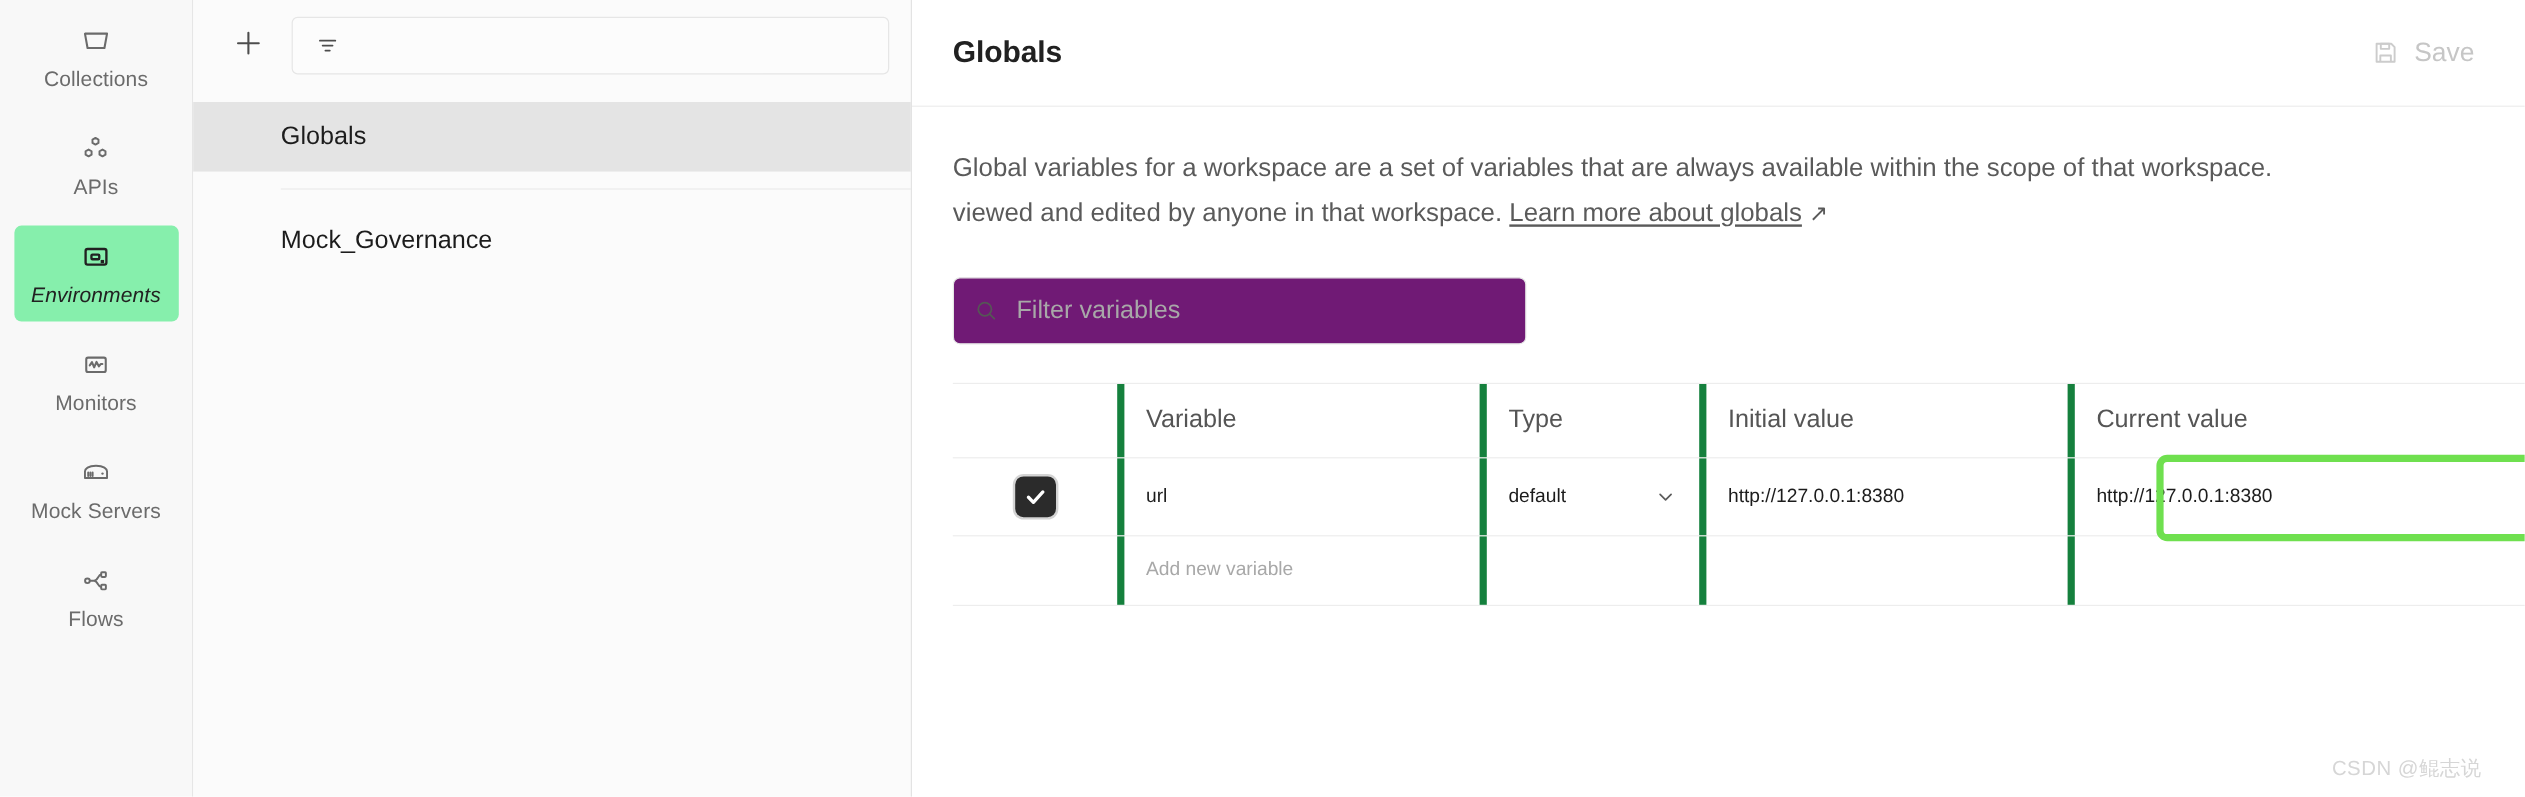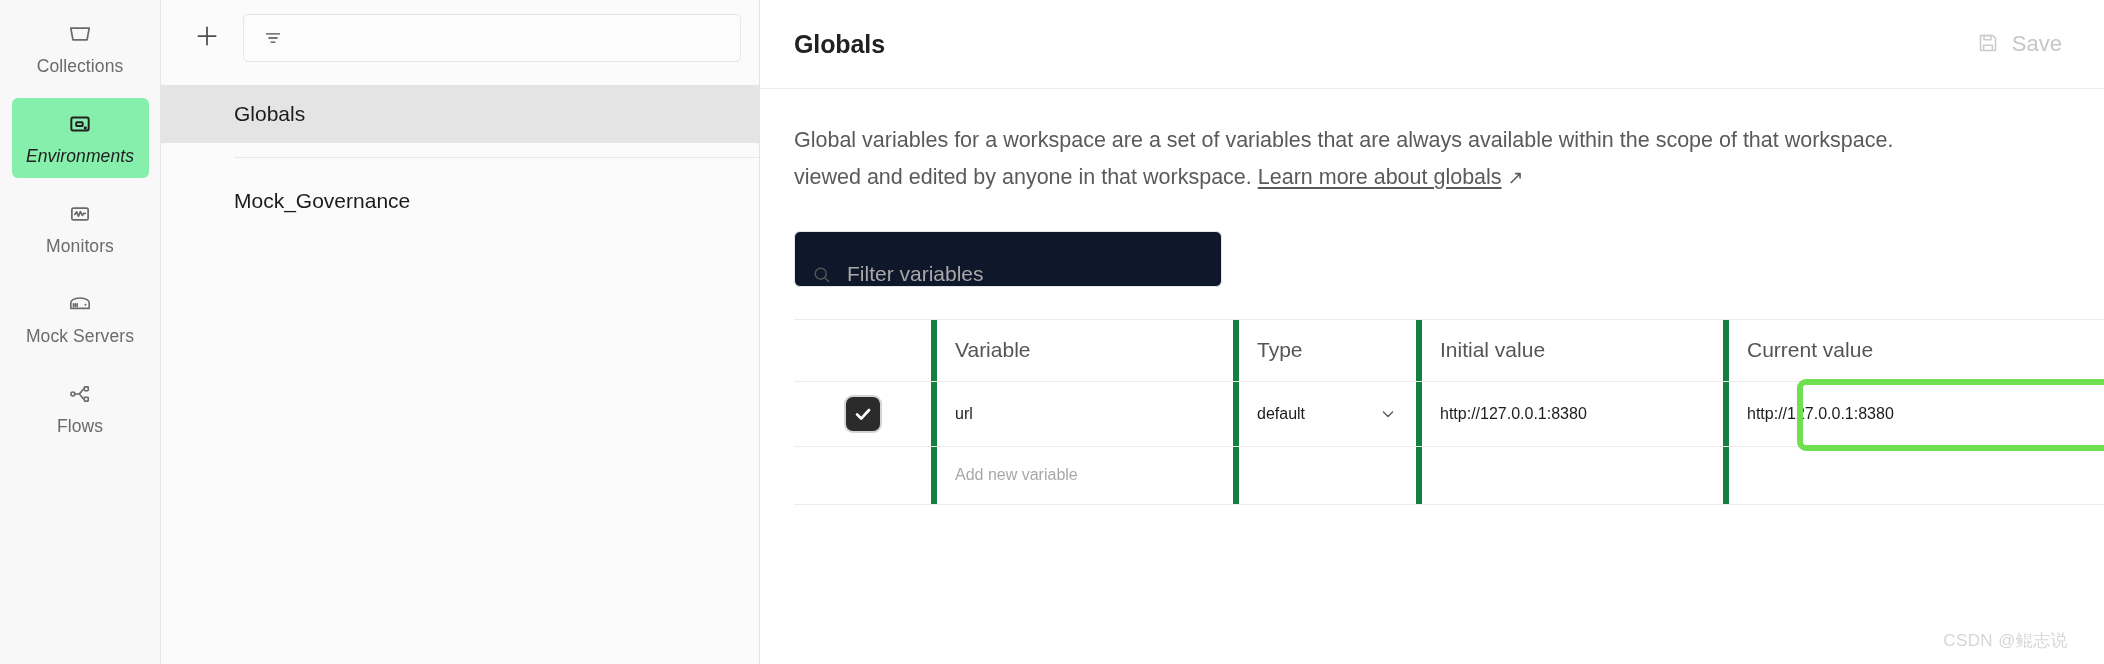--- a/index.html
+++ b/index.html
@@ -138,21 +138,21 @@
   }
   .main-title {
     font-size: 25px;
     font-weight: bold;
     color: #212121;
     letter-spacing: -0.1px;
   }
   .header-spacer { flex: 1; }
   .save-btn {
     display: flex;
-    align-items: flex-start;
+    align-items: center;
     gap: 12px;
     color: #c6c6c6;
     font-size: 22px;
     cursor: default;
     padding: 6px 8px;
   }
   .save-icon { display: flex; align-items: center; color: #cccccc; }
 
   .main-body { padding: 34px 0 0 34px; overflow: hidden; }
 
@@ -167,27 +167,27 @@
   .desc-link {
     color: #5a5a5a;
     text-decoration: underline;
     text-underline-offset: 3px;
     cursor: pointer;
   }
   .ext-arrow { font-size: 19px; margin-left: 6px; display: inline-block; }
 
   .search-wrap { margin-top: 36px; }
   .search-box {
-    width: 428px;
+    width: 478px;
     height: 56px;
     border: 1px solid #e6e6e6;
     border-radius: 6px;
-    background: #0f172a;
-    display: flex;
-    align-items: flex-end;
+    background: #701a75;
+    display: flex;
+    align-items: center;
     padding: 0 16px;
     gap: 14px;
     cursor: text;
   }
   .search-icon { color: #565656; display: flex; align-items: center; }
   .search-ph { font-size: 21px; color: #a8a8a8; }
 
   
   .vtable {
     margin-top: 32px;
@@ -267,20 +267,30 @@
 
     <div class="rail-item">
       <span class="rail-icon">
         <svg width="26" height="26" viewBox="0 0 24 24" fill="none" stroke="currentColor" stroke-width="1.6" stroke-linecap="round" stroke-linejoin="round">
           <path d="M3.5 6.5 h17 l-2 11 h-13 z"></path>
         </svg>
       </span>
       <span class="rail-label">Collections</span>
     </div>
 
+    <div class="rail-item">
+      <span class="rail-icon">
+        <svg width="26" height="26" viewBox="0 0 24 24" fill="none" stroke="currentColor" stroke-width="1.5" stroke-linejoin="round">
+          <path d="M11.6 3.6 13.9 4.9 13.9 7.5 11.6 8.8 9.3 7.5 9.3 4.9 z"></path>
+          <path d="M6.3 12.6 8.6 13.9 8.6 16.5 6.3 17.8 4 16.5 4 13.9 z"></path>
+          <path d="M17 12.6 19.3 13.9 19.3 16.5 17 17.8 14.7 16.5 14.7 13.9 z"></path>
+        </svg>
+      </span>
+      <span class="rail-label">APIs</span>
+    </div>
 
     <div class="rail-item active">
       <span class="rail-icon">
         <svg width="26" height="26" viewBox="0 0 24 24" fill="none" stroke="currentColor" stroke-width="1.8" stroke-linejoin="round">
           <rect x="4" y="6" width="16" height="12" rx="1.6"></rect>
           <rect x="8.5" y="10.3" width="6" height="3.6" rx="0.8"></rect>
           <rect x="15.6" y="14.4" width="2.6" height="2.6" fill="currentColor" stroke="none"></rect>
         </svg>
       </span>
       <span class="rail-label">Environments</span>

